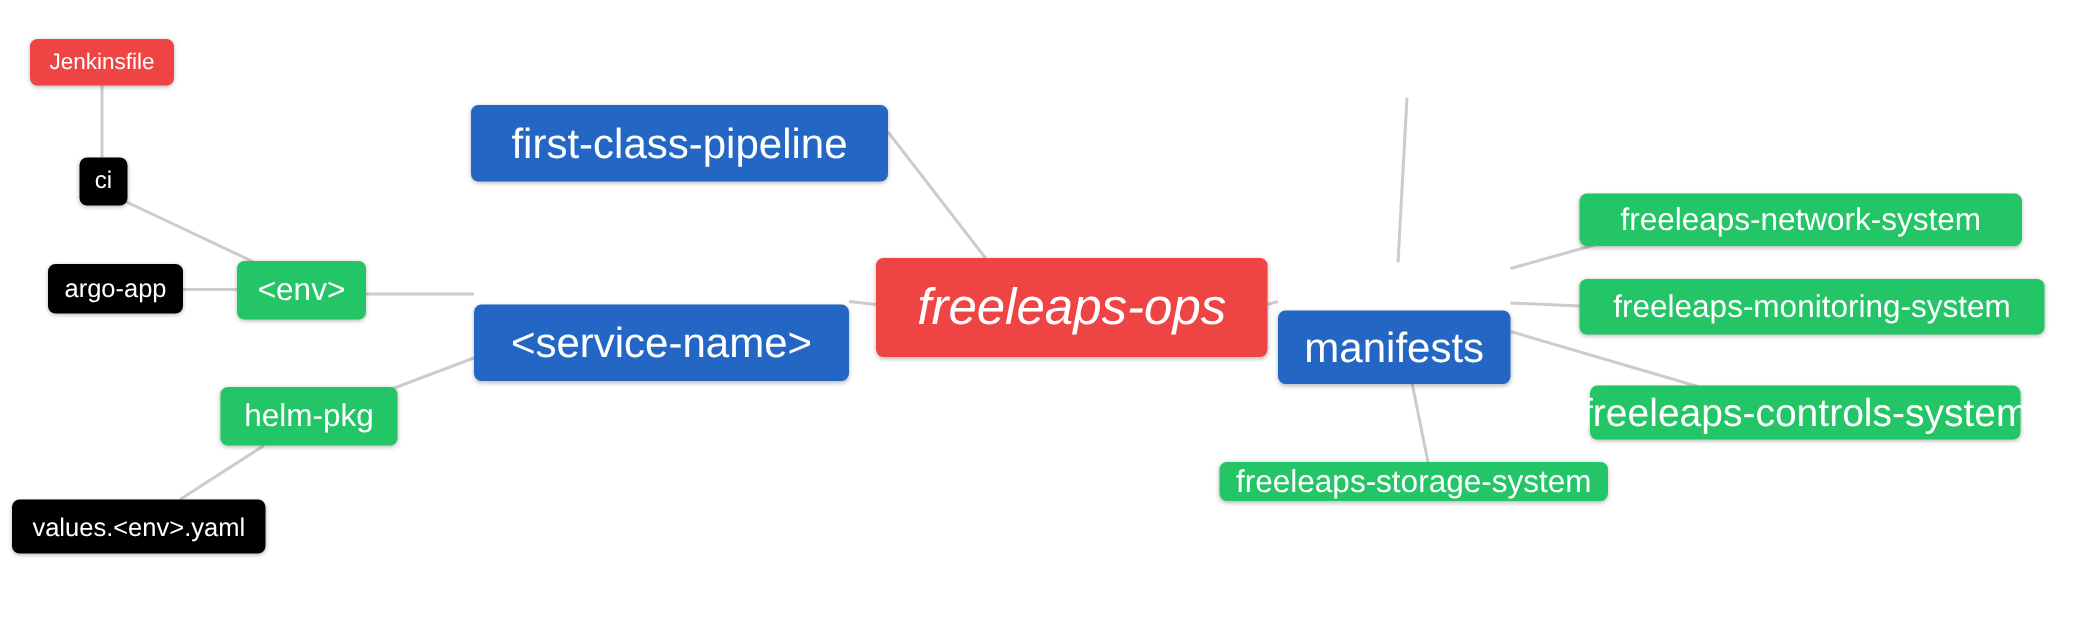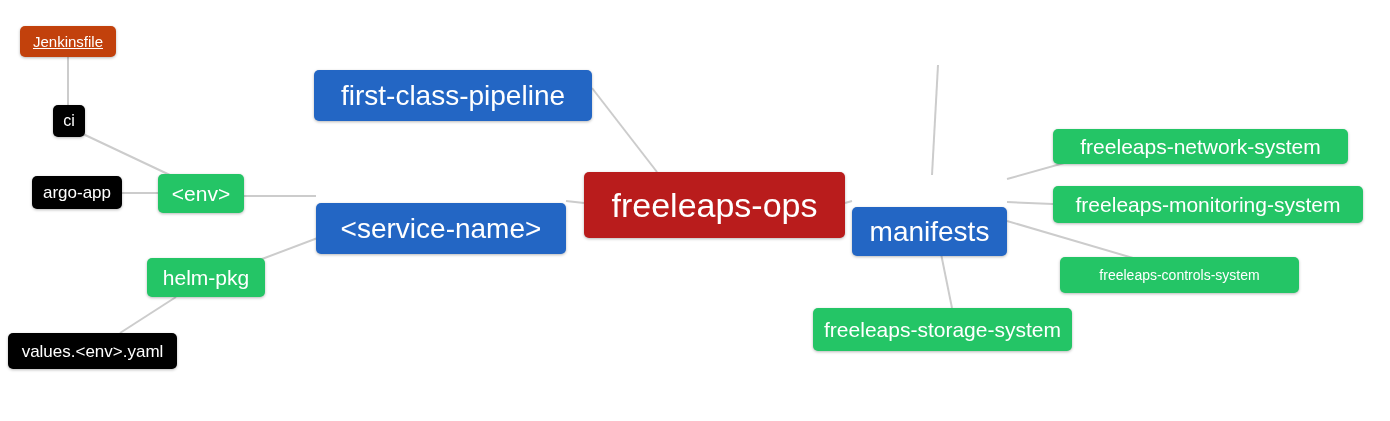--- a/index.html
+++ b/index.html
@@ -13,41 +13,41 @@
   .edges{position:absolute;left:0;top:0;width:1390px;height:421px;z-index:0;}
   .edges line{stroke:#cccccc;stroke-width:2;}
   .node{
     position:absolute;z-index:1;
     display:flex;align-items:center;justify-content:center;
     color:#ffffff;border-radius:5px;
     box-shadow:0 1px 3px rgba(0,0,0,.28);
     white-space:nowrap;cursor:pointer;
     line-height:1;
   }
-  .c-orange{background:#c2410c;text-decoration:underline;}
+  .c-orange{background:#ef4444;}
   .c-red{background:#000000;}
   .c-green{background:#24c566;}
   .c-blue{background:#2366c4;margin-top:32px;}
-  .c-dark{background:#b91c1c;}
+  .c-dark{background:#ef4444;font-style:italic;}
 
   #n-jenkinsfile{left:20px;top:26px;width:96px;height:31px;font-size:15px;}
   #n-ci{left:53px;top:105px;width:32px;height:32px;font-size:16px;}
   #n-argo-app{left:32px;top:176px;width:90px;height:33px;font-size:17px;}
   #n-env{left:158px;top:174px;width:86px;height:39px;font-size:21px;}
   #n-helm-pkg{left:147px;top:258px;width:118px;height:39px;font-size:21px;}
   #n-values-env-yaml{left:8px;top:333px;width:169px;height:36px;font-size:17px;}
   #n-first-class-pipeline{left:314px;top:38px;width:278px;height:51px;font-size:28px;}
   #n-service-name{left:316px;top:171px;width:250px;height:51px;font-size:28px;}
   #n-freeleaps-ops{left:584px;top:172px;width:261px;height:66px;font-size:34px;}
   #n-manifests{left:852px;top:175px;width:155px;height:49px;font-size:28px;}
   #n-devops{left:797px;top:30px;width:288px;height:35px;font-size:21px;}
   #n-network{left:1053px;top:129px;width:295px;height:35px;font-size:21px;}
   #n-monitoring{left:1053px;top:186px;width:310px;height:37px;font-size:21px;}
-  #n-controls{left:1060px;top:257px;width:239px;height:36px;font-size:14px;text-align:right;}
-  #n-storage{left:813px;top:308px;width:259px;height:43px;font-size:21px;}
+  #n-controls{left:1060px;top:257px;width:287px;height:36px;font-size:26px;text-align:right;}
+  #n-storage{left:813px;top:308px;width:259px;height:26px;font-size:21px;}
 </style>
 </head>
 <body>
 
 <div class="canvas">
 
   <svg class="edges" width="1390" height="421" viewBox="0 0 1390 421">
     <line x1="68" y1="57" x2="68" y2="105"></line>
     <line x1="83" y1="134" x2="172" y2="176"></line>
     <line x1="122" y1="193" x2="158" y2="193"></line>

